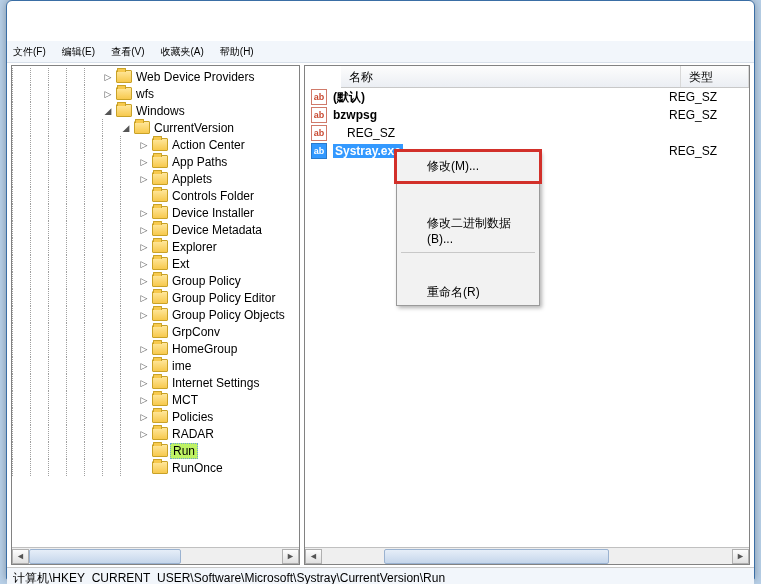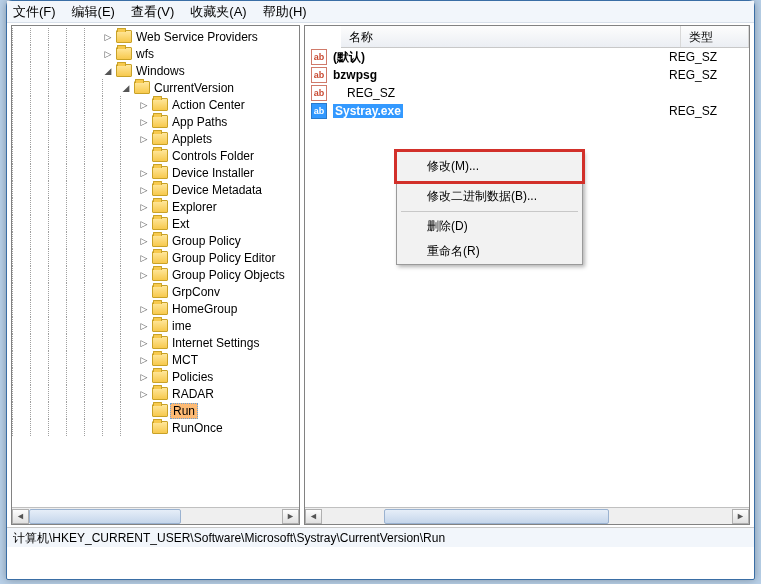--- a/index.html
+++ b/index.html
@@ -10,46 +10,46 @@
               border-radius:5px 5px 0 0; border-bottom:1px solid #a8bdd6; padding-left:6px;}
   .titlebar .app-icon{width:16px;height:16px;background:#2a7a2a;border-radius:2px;position:relative;margin-right:6px;}
   .titlebar .app-icon::after{content:"";position:absolute;inset:3px;background:#7fc77f;}
   .titlebar .title{font-size:12px;color:#1a1a1a;}
   .winbtns{margin-left:auto;display:flex;}
   .winbtn{width:34px;height:20px;margin-right:2px;border:1px solid #5a7aa0;border-top:none;
           background:linear-gradient(#dce7f5,#b8cde6);display:flex;align-items:center;justify-content:center;
           font-size:11px;color:#2a3a50;}
   .winbtn.max{width:30px;}
   .winbtn.close{width:48px;background:linear-gradient(#e57a73,#c93c32);color:#fff;border-color:#8a2a22;border-radius:0 4px 0 0;}
-  .menubar{height:22px;background:#f2f6fb;border-bottom:1px solid #d8e0ea;display:flex;align-items:center;padding:0 6px;font-size:13px;}
+  .menubar{height:22px;background:#f2f6fb;border-bottom:1px solid #d8e0ea;display:flex;align-items:center;padding:0 6px;font-size:10px;margin-top:40px;}
   .menubar span{margin-right:16px;}
   .body{display:flex;height:504px;}
   .pane{background:#fff;border:1px solid #828282; }
   .left{width:289px;margin:2px 0 2px 4px;overflow:hidden;position:relative;}
   .right{flex:1;margin:2px 4px 2px 4px;overflow:hidden;position:relative;}
   .tree{font-size:12px;color:#000;padding:2px 0 0 0;height:482px;overflow:hidden;}
   .row{display:flex;align-items:center;height:17px;white-space:nowrap;}
   .indent{display:inline-block;width:18px;height:17px;border-left:1px dotted #a0a0a0;position:relative;}
   .tw{width:12px;height:12px;display:inline-flex;align-items:center;justify-content:center;margin-right:2px;color:#555;font-size:9px;}
   .folder{width:16px;height:13px;display:inline-block;margin-right:4px;
           background:linear-gradient(#ffe79c,#f7c94d);border:1px solid #c9a227;border-radius:1px;position:relative;}
   .folder::before{content:"";position:absolute;top:-3px;left:0;width:7px;height:3px;background:#f7c94d;border:1px solid #c9a227;border-bottom:none;border-radius:1px 1px 0 0;}
-  .sel{background:#fdba74;border:1px dotted #6aa0d8;padding:0 2px;margin-left:-2px;}
+  .sel{background:#bef264;border:1px dotted #6aa0d8;padding:0 2px;margin-left:-2px;}
   .listhdr{height:22px;background:linear-gradient(#fdfdfd,#ebeef3);border-bottom:1px solid #c8c8c8;display:flex;font-size:12px;margin-left:36px;}
   .col{padding:3px 8px;border-right:1px solid #d8d8d8;}
   .col.name{width:340px;} .col.type{flex:1;}
   .list{font-size:12px;height:460px;position:relative;}
   .lrow{display:flex;align-items:center;height:18px;}
   .lrow .ico{width:16px;height:16px;border:1px solid #d07a6a;background:#fff;margin:0 4px 0 6px;display:flex;align-items:center;justify-content:center;font-size:9px;color:#c94a32;font-weight:bold;}
   .lrow .nm{width:322px;padding-left:2px;font-weight:bold;}
   .lrow .tp{padding-left:8px;margin-left:8px;}
   .lrow.selected .nm span{background:#3399ff;color:#fff;padding:0 2px;}
   .lrow.selected .ico{background:#3399ff;color:#fff;border-color:#2a7acc;}
-  .ctx{position:absolute;left:389px;top:150px;width:187px;background:#f2f2f2;border:1px solid #9a9a9a;box-shadow:2px 2px 4px rgba(0,0,0,.3);font-size:12px;z-index:10;}
-  .ctx .item{padding:4px 10px 4px 30px;}
+  .ctx{position:absolute;left:389px;top:150px;width:144px;background:#f2f2f2;border:1px solid #9a9a9a;box-shadow:2px 2px 4px rgba(0,0,0,.3);font-size:12px;z-index:10;}
+  .ctx .item{padding:4px 10px 4px 30px;margin-top:27px;}
   .ctx .sep{height:1px;background:#c8c8c8;margin:2px 4px;}
   .ctx .hi{border:3px solid #d2302a;margin:-3px -3px 0 -3px;padding:6px 10px 6px 30px;}
   .hscroll{position:absolute;bottom:0;left:0;right:0;height:17px;background:#efefef;border-top:1px solid #c0c0c0;display:flex;align-items:center;}
   .hscroll .btn{width:17px;height:15px;background:linear-gradient(#fdfdfd,#e0e0e0);border:1px solid #b0b0b0;font-size:9px;display:flex;align-items:center;justify-content:center;color:#555;}
   .hscroll .track{flex:1;position:relative;height:15px;}
   .hscroll .thumb{position:absolute;top:0;height:15px;background:linear-gradient(#e6eef8,#c5d6eb);border:1px solid #9ab2d0;border-radius:2px;}
   .status{height:20px;border-top:1px solid #c8c8c8;background:#f2f6fb;font-size:12px;padding:2px 6px;
           white-space:nowrap;overflow:hidden;}
 </style>
 </head>
@@ -69,21 +69,21 @@
     <div class="pane left">
       <div class="tree" id="tree">
           <div class="row">
             <span class="indent"></span>
             <span class="indent"></span>
             <span class="indent"></span>
             <span class="indent"></span>
             <span class="indent"></span>
             <span class="tw">▷</span>
             <span class="folder"></span>
-            <span>Web Service Providers</span>
+            <span>Web Device Providers</span>
           </div>
           <div class="row">
             <span class="indent"></span>
             <span class="indent"></span>
             <span class="indent"></span>
             <span class="indent"></span>
             <span class="indent"></span>
             <span class="tw">▷</span>
             <span class="folder"></span>
             <span>wfs</span>
@@ -393,16 +393,15 @@
       </div>
     </div>
   </div>
 
   <div class="status">计算机\HKEY_CURRENT_USER\Software\Microsoft\Systray\CurrentVersion\Run</div>
 
   <div class="ctx">
     <div class="item hi">修改(M)...</div>
     <div class="item">修改二进制数据(B)...</div>
     <div class="sep"></div>
-    <div class="item">删除(D)</div>
     <div class="item">重命名(R)</div>
   </div>
 </div>
 
 </body></html>

